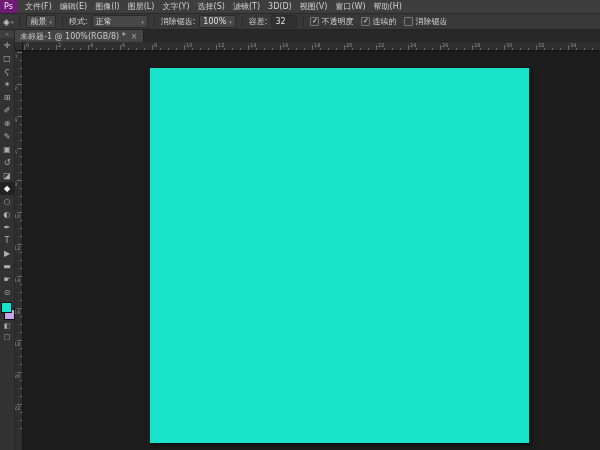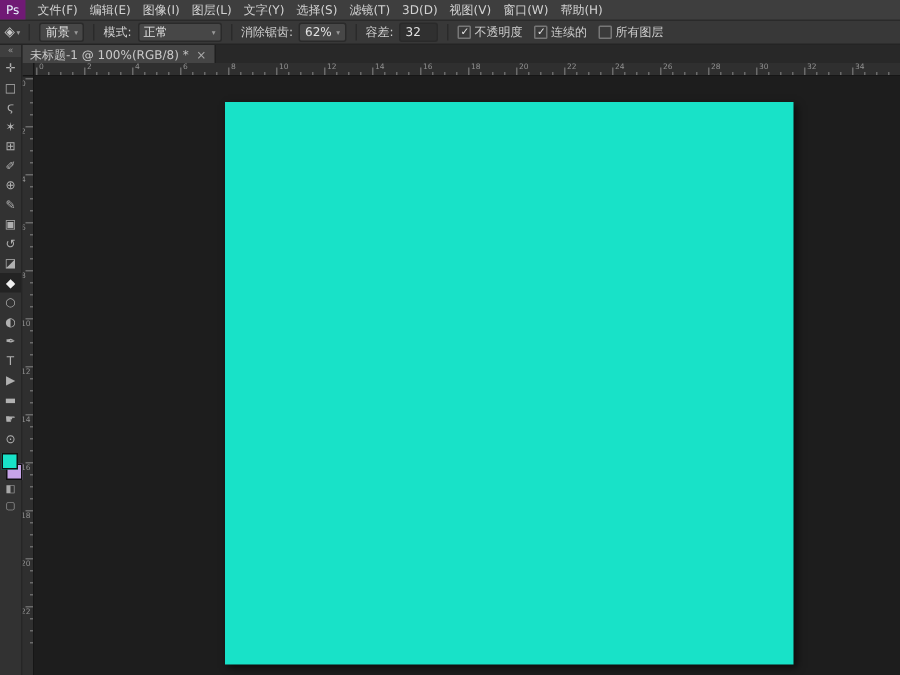--- a/index.html
+++ b/index.html
@@ -94,41 +94,41 @@
     </span>
     <span class="sep"></span>
     <span class="lbl">模式:</span>
     <span class="field" style="min-width:48px;justify-content:space-between">
       <span>正常</span>
       <span class="dd-arrow">▾</span>
     </span>
     <span class="sep"></span>
     <span class="lbl">消除锯齿:</span>
     <span class="field">
-      <span>62%</span>
+      <span>100%</span>
       <span class="dd-arrow">▾</span>
     </span>
     <span class="sep"></span>
     <span class="lbl">容差:</span>
     <span class="field dark" style="min-width:18px">
       <span>32</span>
     </span>
     <span class="sep"></span>
     <span style="display:flex;gap:8px;align-items:center">
         <span class="cb">
           <span class="cbbox">✓</span>
           <span>不透明度</span>
         </span>
         <span class="cb">
           <span class="cbbox">✓</span>
           <span>连续的</span>
         </span>
         <span class="cb">
           <span class="cbbox"></span>
-          <span>所有图层</span>
+          <span>消除锯齿</span>
         </span>
       </span>
   </div>
 
   <div class="tabrow">
     <div class="doc-tab">
       <span>未标题-1 @ 100%(RGB/8) *</span>
       <span class="tab-close">×</span>
     </div>
   </div>

